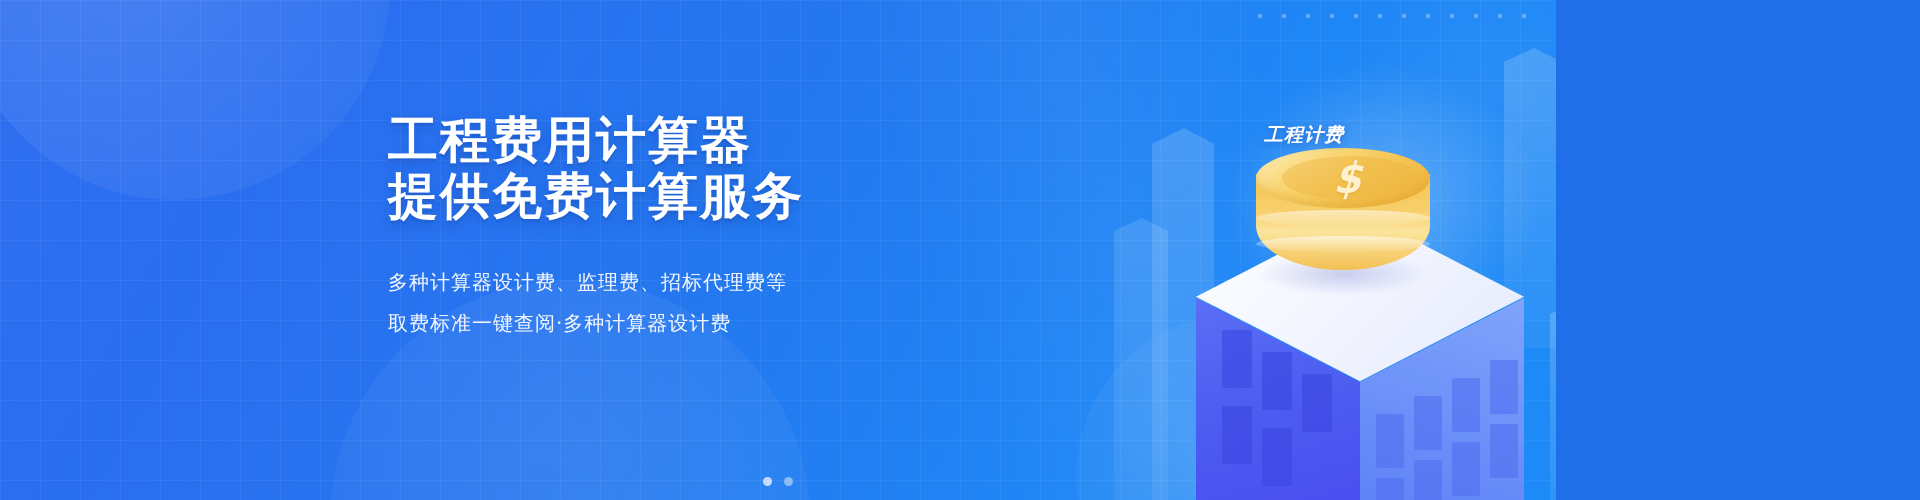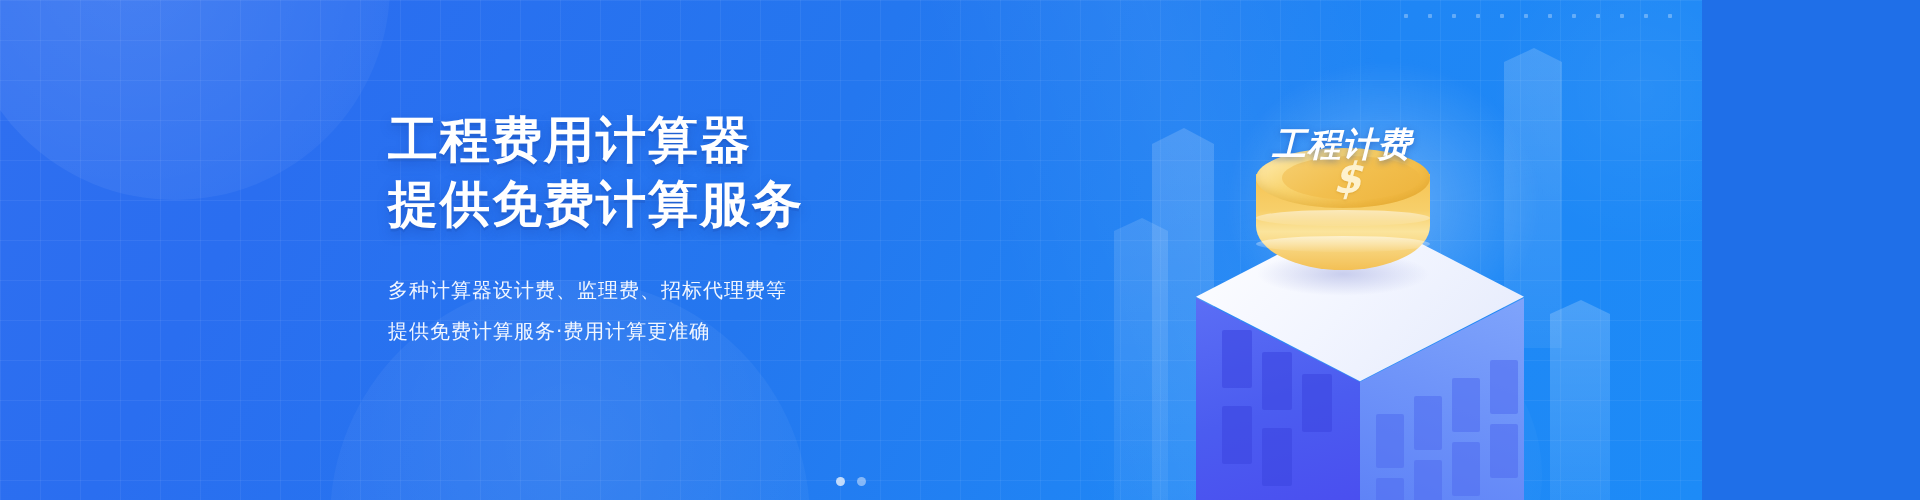--- a/index.html
+++ b/index.html
@@ -5,21 +5,21 @@
   * { margin:0; padding:0; box-sizing:border-box; }
   html, body { width:1920px; height:500px; overflow:hidden; }
   body {
     font-family:"Liberation Sans","DejaVu Sans",sans-serif;
     background:#1f6fe8;
   }
 
   
   .banner{
     position:relative;
-    width:1702px;
+    width:1556px;
     height:500px;
     overflow:hidden;
     background:
       linear-gradient(118deg,#2f6ff0 0%,#2a6ef0 18%,#2477ef 46%,#1f86f5 72%,#1d8bf7 100%);
   }
 
   
   .grid-overlay{
     position:absolute; inset:0;
     background-image:
@@ -74,21 +74,21 @@
     font-family:"DejaVu Sans","Liberation Sans",sans-serif;
     font-weight:bold;
     font-size:50px;
     line-height:56px;
     letter-spacing:2px;
     color:#ffffff;
     text-shadow:
        0 3px 0 rgba(30,90,200,.45),
        0 5px 12px rgba(20,60,160,.35);
   }
-  .headline .l2{ display:block; margin-top:8px; }
+  .headline .l2{ display:block; }
 
   .subcopy{
     margin-top:38px;
     font-family:"DejaVu Sans","Liberation Sans",sans-serif;
     font-size:20px;
     line-height:41px;
     letter-spacing:1px;
     color:#f2f7ff;
     font-weight:normal;
   }
@@ -189,23 +189,23 @@
     display:flex; align-items:center; justify-content:center;
     font-family:"DejaVu Sans","Liberation Sans",sans-serif;
     font-size:40px; font-weight:bold;
     color:rgba(255,246,214,.95);
     transform:skewX(-16deg) scaleY(1.08);
     text-shadow:0 1px 2px rgba(190,130,20,.35);
   }
 
   
   .label-tag{
-    position:absolute; left:172px; top:122px;
-    font-family:"DejaVu Sans","Liberation Sans",sans-serif;
-    font-size:34px; font-weight:bold; font-style:italic;
+    position:absolute; left:164px; top:122px;
+    font-family:"DejaVu Sans","Liberation Sans",sans-serif;
+    font-size:19px; font-weight:bold; font-style:italic;
     letter-spacing:1px;
     color:#ffffff;
     text-shadow:0 2px 6px rgba(25,70,170,.5);
     white-space:nowrap;
     z-index:9;
   }
 
   
   .dots{
     position:absolute; left:50%; bottom:14px;
@@ -231,21 +231,21 @@
   <div class="dot-grid"></div>
   <div class="diag-sheen"></div>
 
   <div class="copy">
     <h1 class="headline">
       <span class="l1">工程费用计算器</span>
       <span class="l2">提供免费计算服务</span>
     </h1>
     <p class="subcopy">
       <span>多种计算器设计费、监理费、招标代理费等</span>
-      <span>提供免费计算服务·费用计算更准确</span>
+      <span>取费标准一键查阅·多种计算器设计费</span>
     </p>
   </div>
 
   <div class="illus">
 
     <div class="tower tw1"></div>
     <div class="tower tw4"></div>
     <div class="tower tw2"></div>
     <div class="tower tw3"></div>
 

